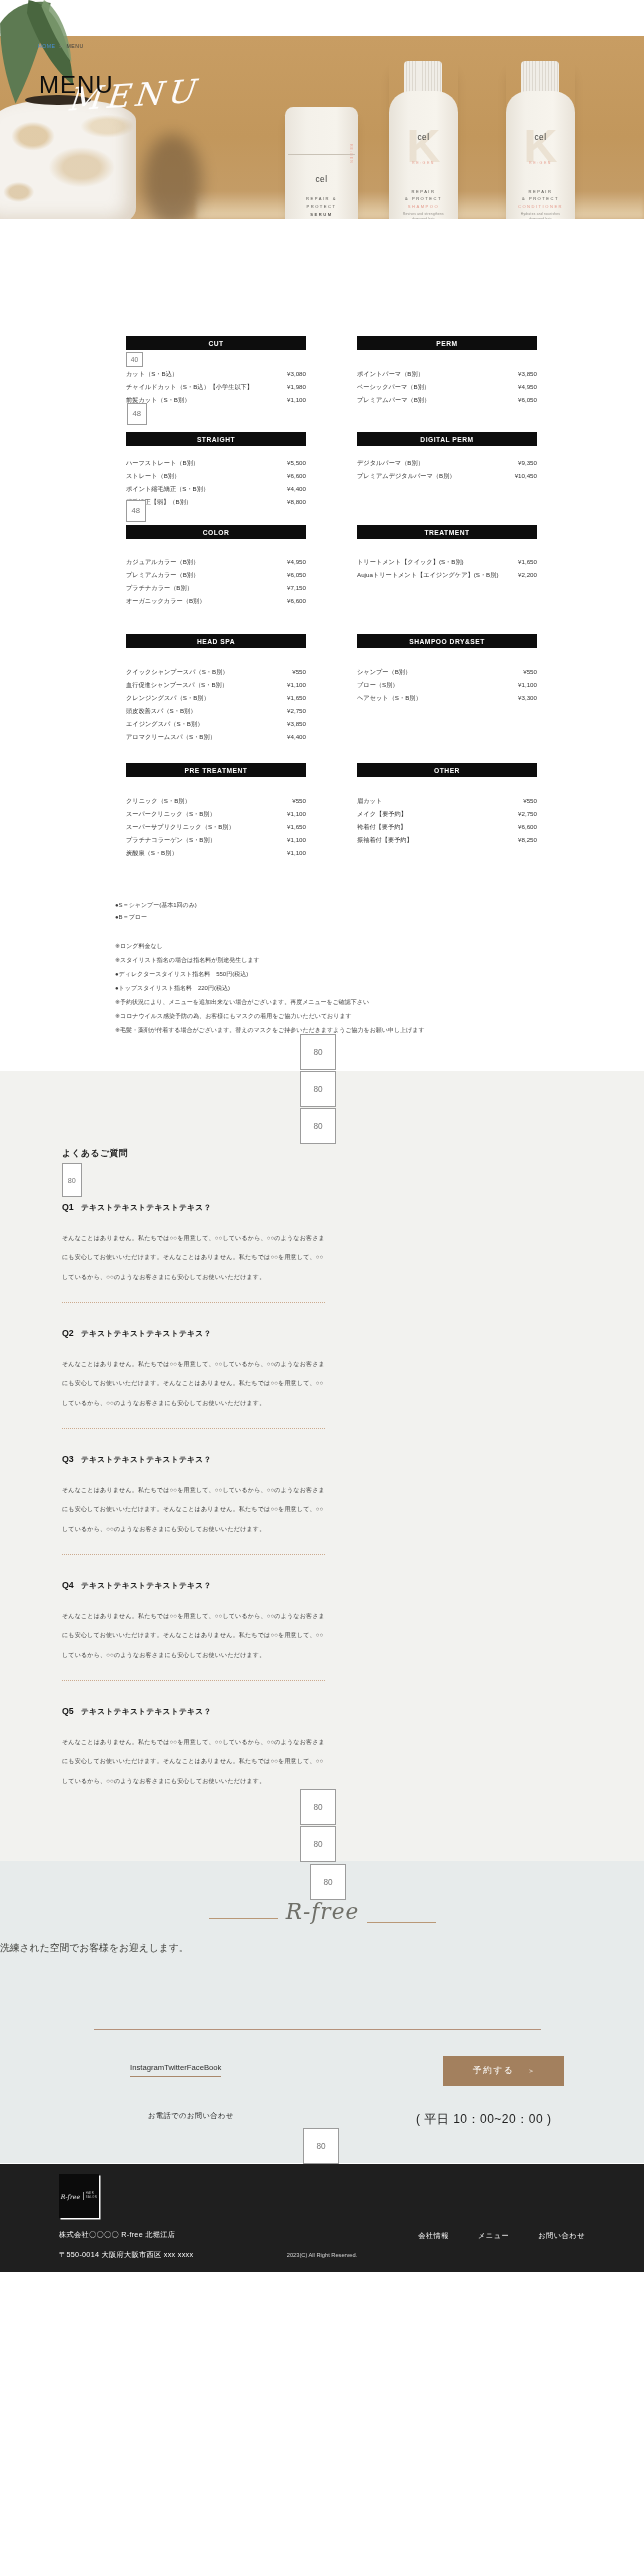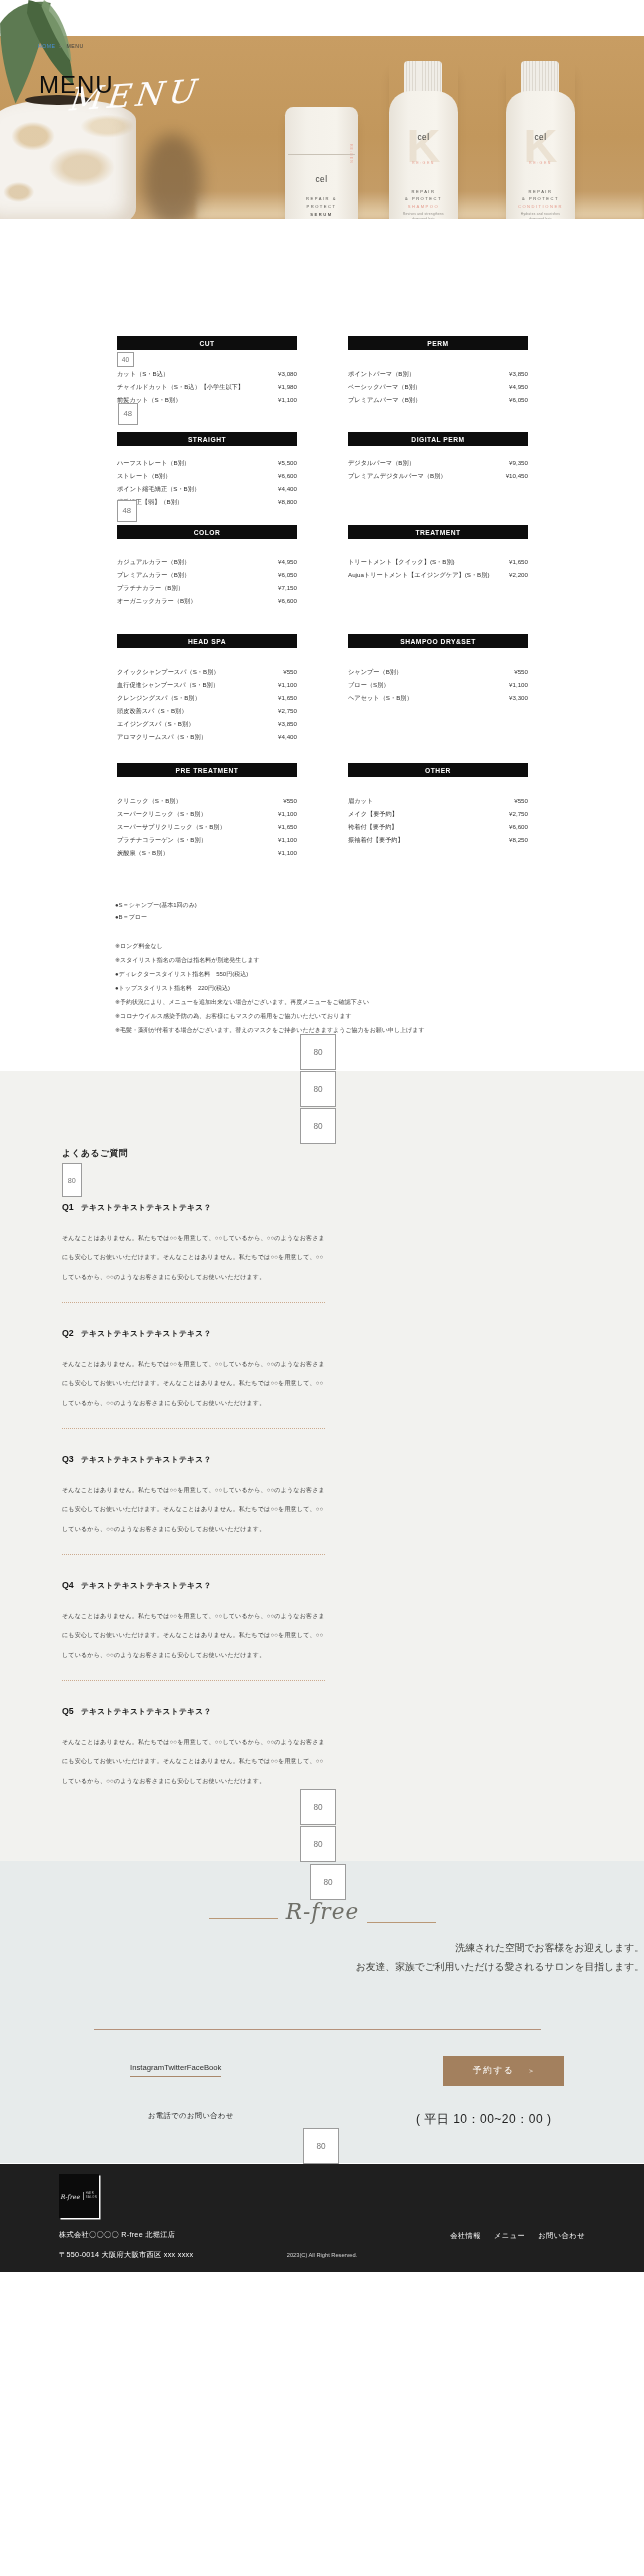--- a/index.html
+++ b/index.html
@@ -46,21 +46,21 @@
     background:linear-gradient(90deg,#e7e2d8 0%,#f4f1ea 28%,#f7f4ed 68%,#e8e2d8 100%);}
   .b-brand{position:absolute;width:100%;text-align:center;color:#3a3a38;letter-spacing:0.5px;
     font-size:8.2px;font-weight:500;}
   .b-regen{position:absolute;width:100%;text-align:center;color:#e8a395;font-size:3.6px;letter-spacing:1.5px;}
   .b-wm{position:absolute;width:100%;text-align:center;color:#dcc9ae;opacity:.4;font-size:47px;font-weight:700;}
   .b-line1{position:absolute;width:100%;text-align:center;color:#54524e;font-size:4.1px;letter-spacing:1.5px;}
   .b-accent{position:absolute;width:100%;text-align:center;color:#e49b8d;font-size:4.1px;letter-spacing:1.5px;font-weight:500;}
   .b-tiny{position:absolute;width:100%;text-align:center;color:#8d8a84;font-size:3.1px;letter-spacing:0.3px;line-height:4.6px;white-space:pre-line;}
   .b-vert{position:absolute;right:5.2px;top:37px;writing-mode:vertical-rl;color:#eba899;font-size:3.6px;letter-spacing:1px;}
   
-  .menu-wrap{position:absolute;left:117px;top:336px;width:395px;z-index:2;
+  .menu-wrap{position:absolute;left:126px;top:336px;width:395px;z-index:2;
     display:grid;grid-template-columns:180px 180px;column-gap:51px;}
   .card{position:relative;}
   .chead{height:14px;background:#0d0d0d;color:#fff;font-size:6.7px;font-weight:bold;
     letter-spacing:0.5px;display:flex;align-items:center;justify-content:center;}
   .crows{display:flex;flex-direction:column;}
   .mrow{display:flex;justify-content:space-between;align-items:baseline;line-height:13px;
     font-size:6.2px;color:#2e2e2e;}
   .mrow .iprice{color:#333;}
   .mh-0{min-height:96px}.mh-1{min-height:93px}.mh-2{min-height:109px}.mh-3{min-height:129px}.mh-4{min-height:95px}
   .pt-0 .crows{padding-top:16.5px}.pt-1 .crows{padding-top:9.8px}.pt-2 .crows{padding-top:15.5px}
@@ -90,21 +90,21 @@
   .answer{margin-top:15.5px;font-size:6px;line-height:19.6px;color:#3a3a3a;letter-spacing:0.2px;}
   .faq-div{margin-top:14.4px;border-top:1px dotted #ccab8f;height:0;}
   .faq-item .qrow.after-div{margin-top:25px;}
   
   .bottom-bg{position:absolute;left:0;top:1861px;width:644px;height:302px;background:#e7ebeb;z-index:1;}
   .scriptline{position:absolute;top:1918px;height:0.5px;background:#b99877;z-index:2;}
   .sl-left{left:209px;width:69px;}
   .sl-right{left:367px;width:69px;top:1922px;}
   .rfree-script{position:absolute;left:245px;top:1899px;width:155px;text-align:center;z-index:2;
     font-family:"DejaVu Serif","Liberation Serif",serif;font-style:italic;font-size:21.6px;color:#6f6f68;letter-spacing:1px;}
-  .message{position:absolute;left:0;top:1938px;width:644px;text-align:right;z-index:2;
+  .message{position:absolute;left:0;top:1938px;width:644px;text-align:left;z-index:2;
     font-family:"DejaVu Serif","Liberation Serif",serif;font-size:9.8px;color:#3e3e39;line-height:19px;}
   .msg-div{position:absolute;left:94px;top:2029px;width:447px;height:0.5px;background:#b5917a;z-index:2;}
   .social{position:absolute;left:130px;top:2063px;display:flex;z-index:2;}
   .social a{font-size:7.7px;color:#2e2e2e;text-decoration:none;border-bottom:0.5px solid #a9886b;
     padding-bottom:3.6px;cursor:pointer;}
   .reserve-btn{position:absolute;left:443px;top:2056px;width:121px;height:30px;background:#a3805e;
     color:#fff;display:flex;align-items:center;justify-content:center;gap:13.4px;cursor:pointer;z-index:2;}
   .reserve-btn .rlabel{font-size:8.8px;letter-spacing:1.5px;}
   .reserve-btn .rarrow{font-size:6.7px;}
   .phone-label{position:absolute;left:148px;top:2111px;font-size:7.2px;color:#1f1f1f;letter-spacing:0.5px;z-index:2;}
@@ -112,21 +112,21 @@
   
   .footer{position:absolute;left:0;top:2164px;width:644px;height:108px;background:#1f1f1f;color:#fff;z-index:4;}
   .f-logo{position:absolute;left:59px;top:10.3px;width:40px;height:44px;background:#0b0b0b;
     box-shadow:1.5px 1.5px 0 0 #fdfdfd;display:flex;align-items:center;justify-content:center;gap:2.6px;}
   .f-logo .lg-script{font-family:"DejaVu Serif","Liberation Serif",serif;font-style:italic;
     font-size:6.2px;color:#eee;}
   .f-logo .lg-side{border-left:0.5px solid #9a9a9a;padding-left:2.1px;font-size:2.6px;letter-spacing:0.5px;
     color:#cfcfcf;line-height:4.1px;}
   .f-company{position:absolute;left:59px;top:66px;font-size:7.2px;letter-spacing:0.3px;}
   .f-address{position:absolute;left:59px;top:86px;font-size:7.2px;letter-spacing:0.3px;}
-  .f-nav{position:absolute;right:59px;top:67px;display:flex;gap:13px;}
+  .f-nav{position:absolute;right:59px;top:67px;display:flex;gap:29px;}
   .f-nav span{font-size:7.2px;cursor:pointer;letter-spacing:0.5px;}
   .f-copy{position:absolute;left:0;bottom:14.4px;width:100%;text-align:center;font-size:5.7px;color:#d6d6d6;}
 </style>
 </head>
 <body>
 
 <div class="page">
 
   <div class="topbar"></div>
   <div class="hero-photo">
@@ -453,21 +453,20 @@
   <div class="pagebox" style="left:300px;top:1789px;width:36px;height:36px">80</div>
   <div class="pagebox" style="left:300px;top:1826px;width:36px;height:36px">80</div>
 
   <div class="bottom-bg"></div>
   <div class="pagebox" style="left:310px;top:1864px;width:36px;height:36px">80</div>
   <div class="scriptline sl-left"></div>
   <div class="scriptline sl-right"></div>
   <div class="rfree-script">R-free</div>
   <div class="message" id="message-lines">
       <div>洗練された空間でお客様をお迎えします。</div>
-      <div>お友達、家族でご利用いただける愛されるサロンを目指します。</div>
     </div>
   <div class="msg-div"></div>
   <div class="social" id="social-links">
       <a>Instagram</a>
       <a>Twitter</a>
       <a>FaceBook</a>
     </div>
   <div class="reserve-btn">
     <span class="rlabel">予約する</span>
     <span class="rarrow">＞</span>

